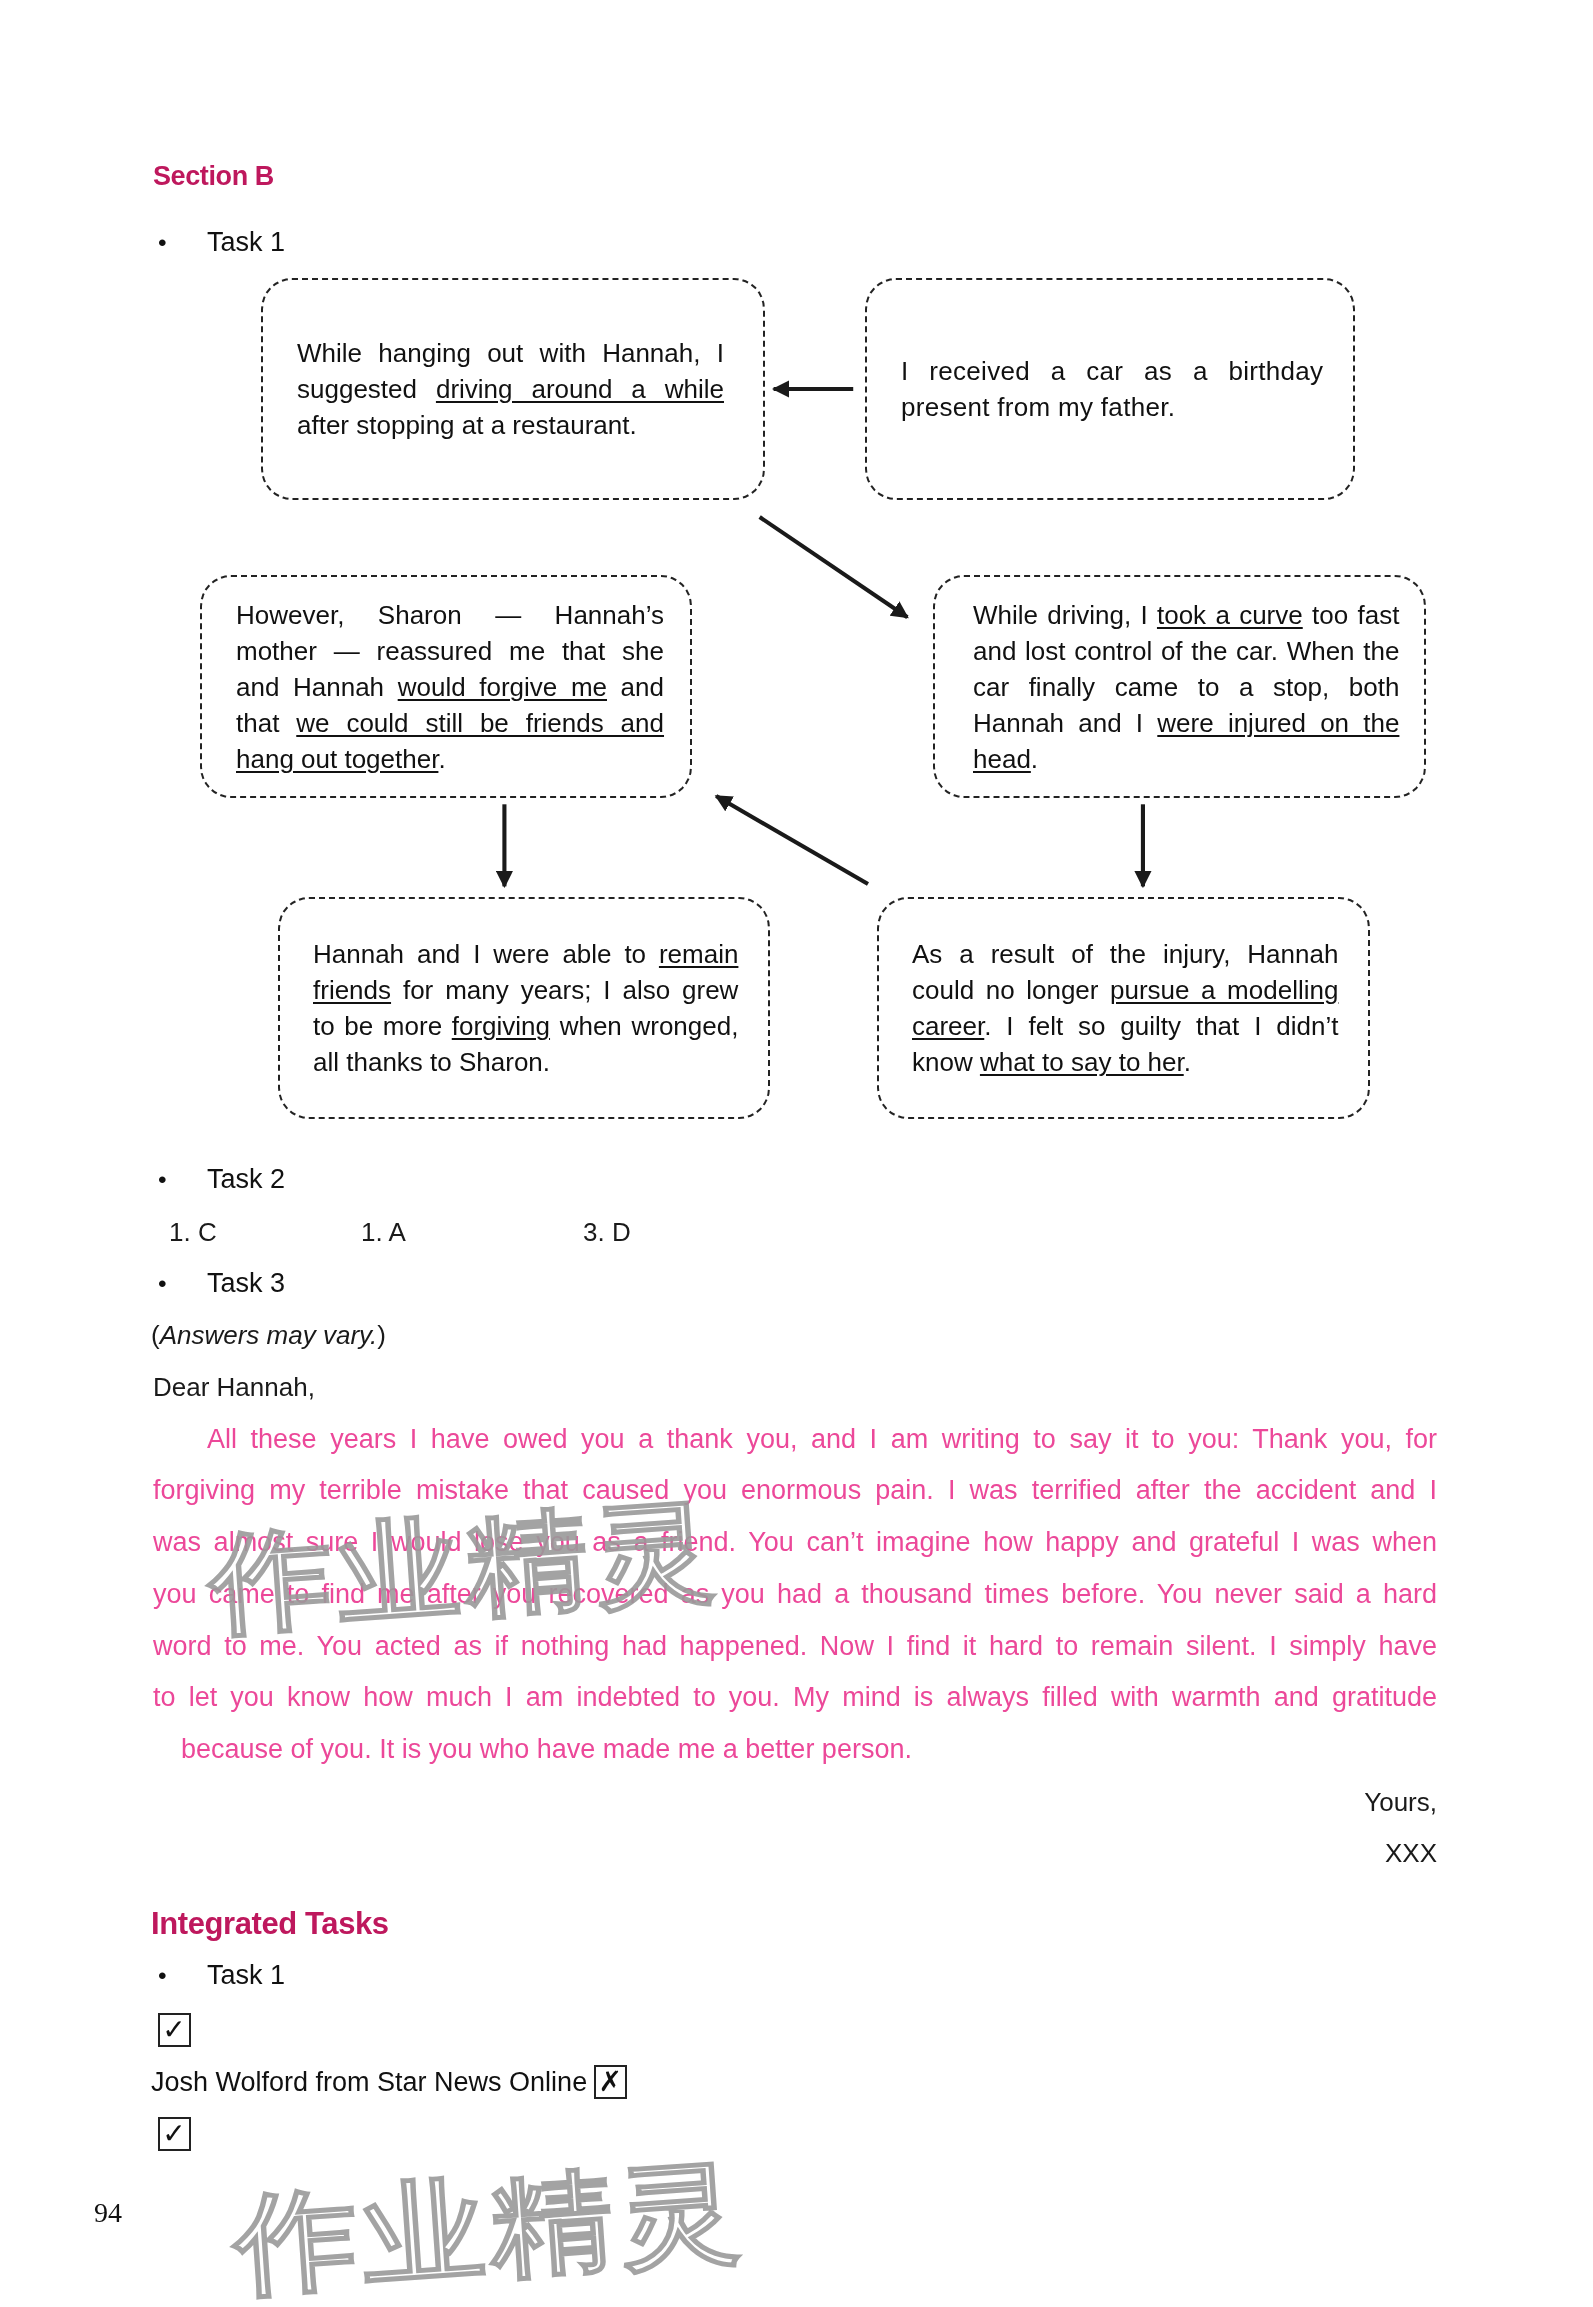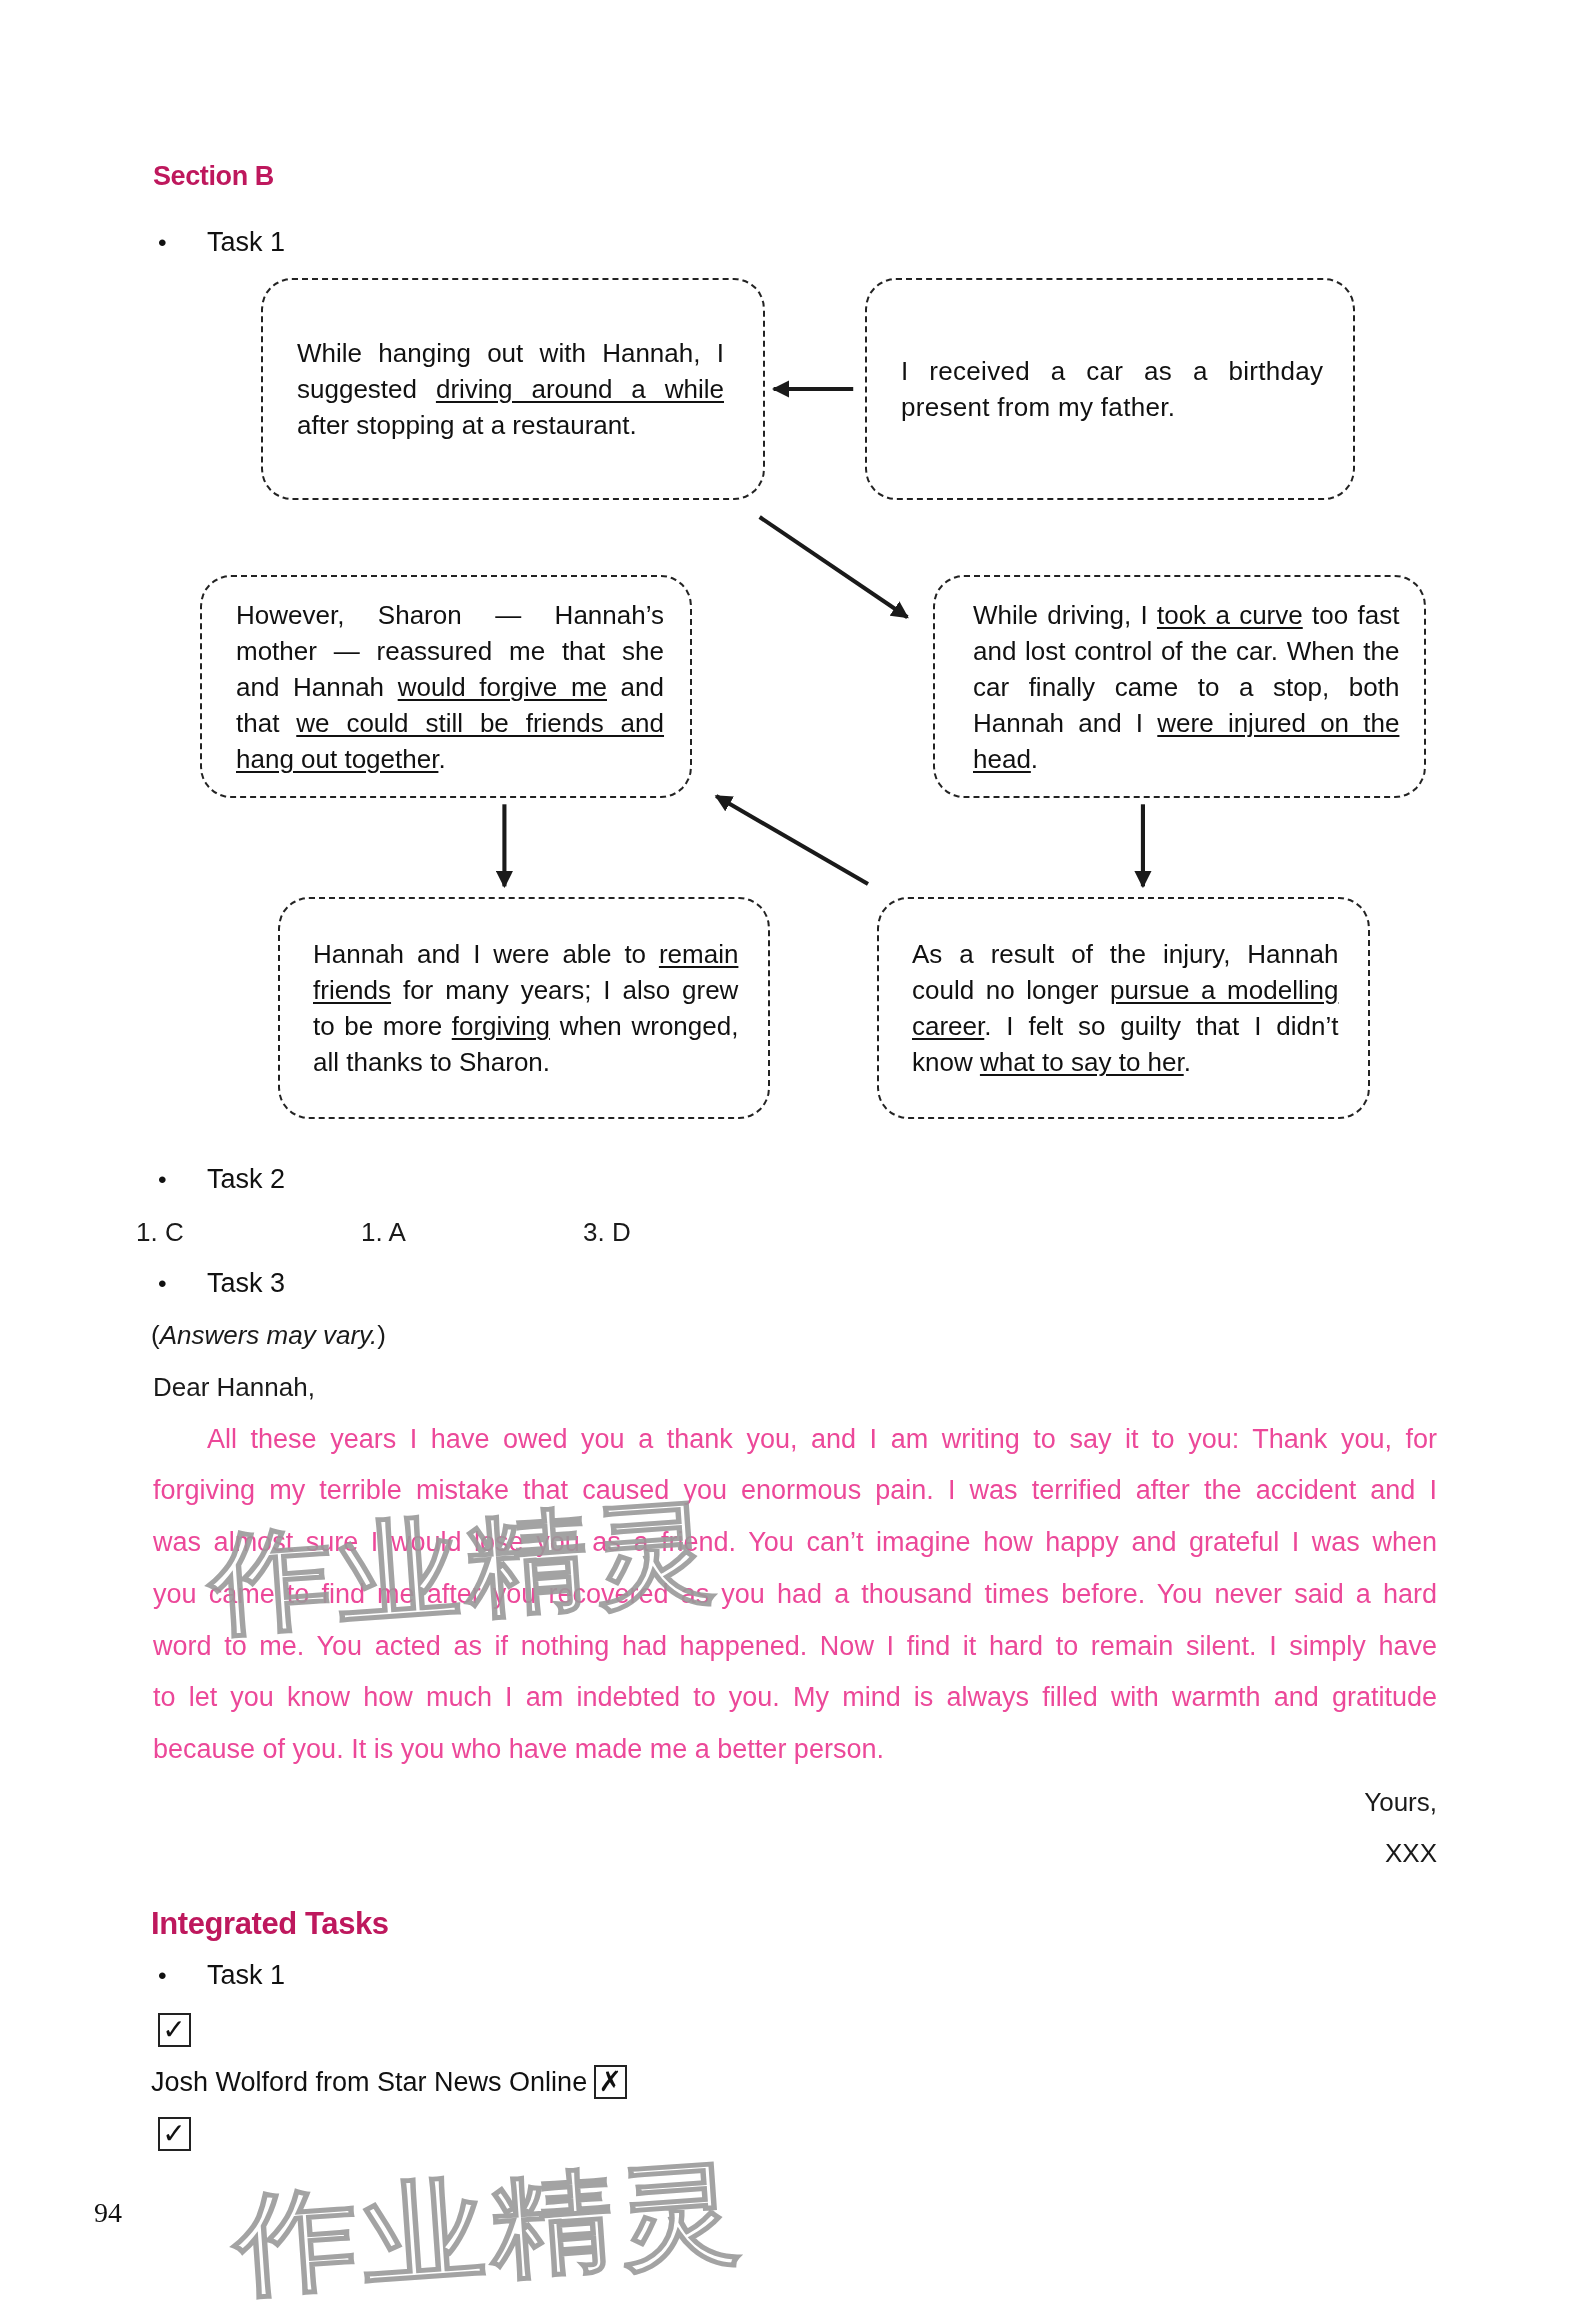--- a/index.html
+++ b/index.html
@@ -98,38 +98,38 @@
 </div>
 
 <div class="box" style="left:877px; top:897px; width:493px; height:222px; padding:0 29.6px 0 33px;">
   <div class="box-text"><span>As a result of the injury, Hannah could no longer </span><u>pursue a modelling career</u><span>. I felt so guilty that I didn’t know </span><u>what to say to her</u><span>.</span></div>
 </div>
 
 <div class="abs task" style="left:158px; top:1164px;">
   <span class="bullet">•</span>
   <span>Task 2</span>
 </div>
-<div class="abs body-text" style="left:136px; top:1217px;">1. C</div>
+<div class="abs body-text" style="left:169px; top:1217px;">1. C</div>
 <div class="abs body-text" style="left:361px; top:1217px;">1. A</div>
 <div class="abs body-text" style="left:583px; top:1217px;">3. D</div>
 
 <div class="abs task" style="left:158px; top:1268px;">
   <span class="bullet">•</span>
   <span>Task 3</span>
 </div>
 <div class="abs body-text" style="left:151px; top:1320px;">(<i>Answers may vary.</i>)</div>
 <div class="abs body-text" style="left:153px; top:1372px;">Dear Hannah,</div>
 
 <div class="letter-line" style="top:1424px; left:207px; width:1230px;">All these years I have owed you a thank you, and I am writing to say it to you: Thank you, for</div>
 <div class="letter-line" style="top:1475px;">forgiving my terrible mistake that caused you enormous pain. I was terrified after the accident and I</div>
 <div class="letter-line" style="top:1527px;">was almost sure I would lose you as a friend. You can’t imagine how happy and grateful I was when</div>
 <div class="letter-line" style="top:1579px;">you came to find me after you recovered as you had a thousand times before. You never said a hard</div>
 <div class="letter-line" style="top:1631px;">word to me. You acted as if nothing had happened. Now I find it hard to remain silent. I simply have</div>
 <div class="letter-line" style="top:1682px;">to let you know how much I am indebted to you. My mind is always filled with warmth and gratitude</div>
-<div class="letter-line last" style="top:1734px;">because of you. It is you who have made me a better person.</div>
+<div class="letter-line last" style="top:1734px;margin-left:28px;">because of you. It is you who have made me a better person.</div>
 
 <div class="abs body-text" style="right:157px; top:1787px;">Yours,</div>
 <div class="abs body-text" style="right:157px; top:1838px;">XXX</div>
 
 <div class="abs heading heading-lg" style="left:151px; top:1906px;">Integrated Tasks</div>
 <div class="abs task" style="left:158px; top:1960px;">
   <span class="bullet">•</span>
   <span>Task 1</span>
 </div>
 

